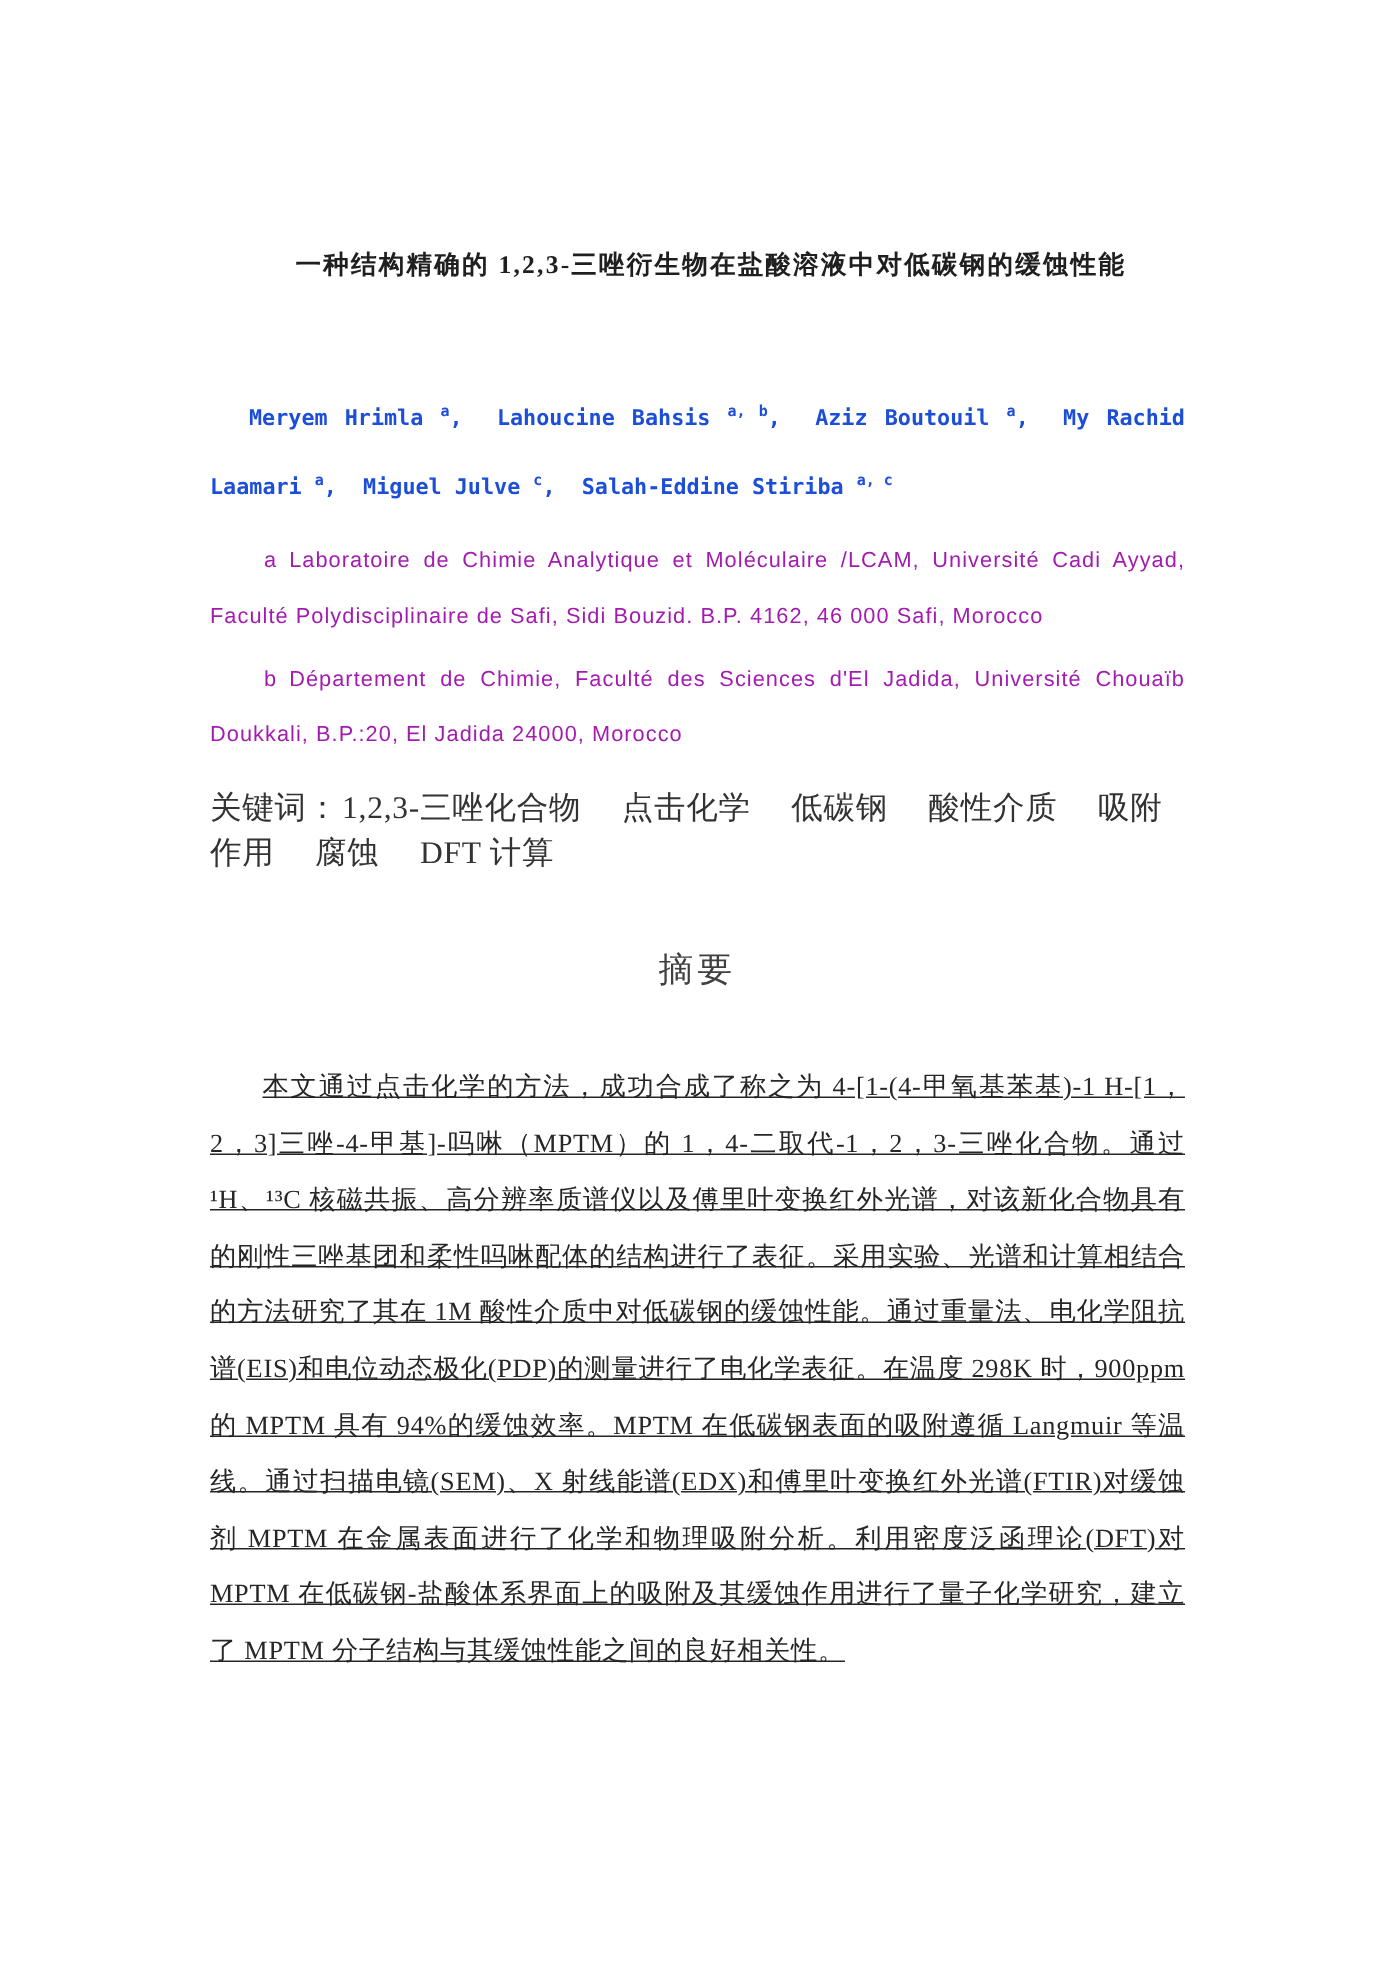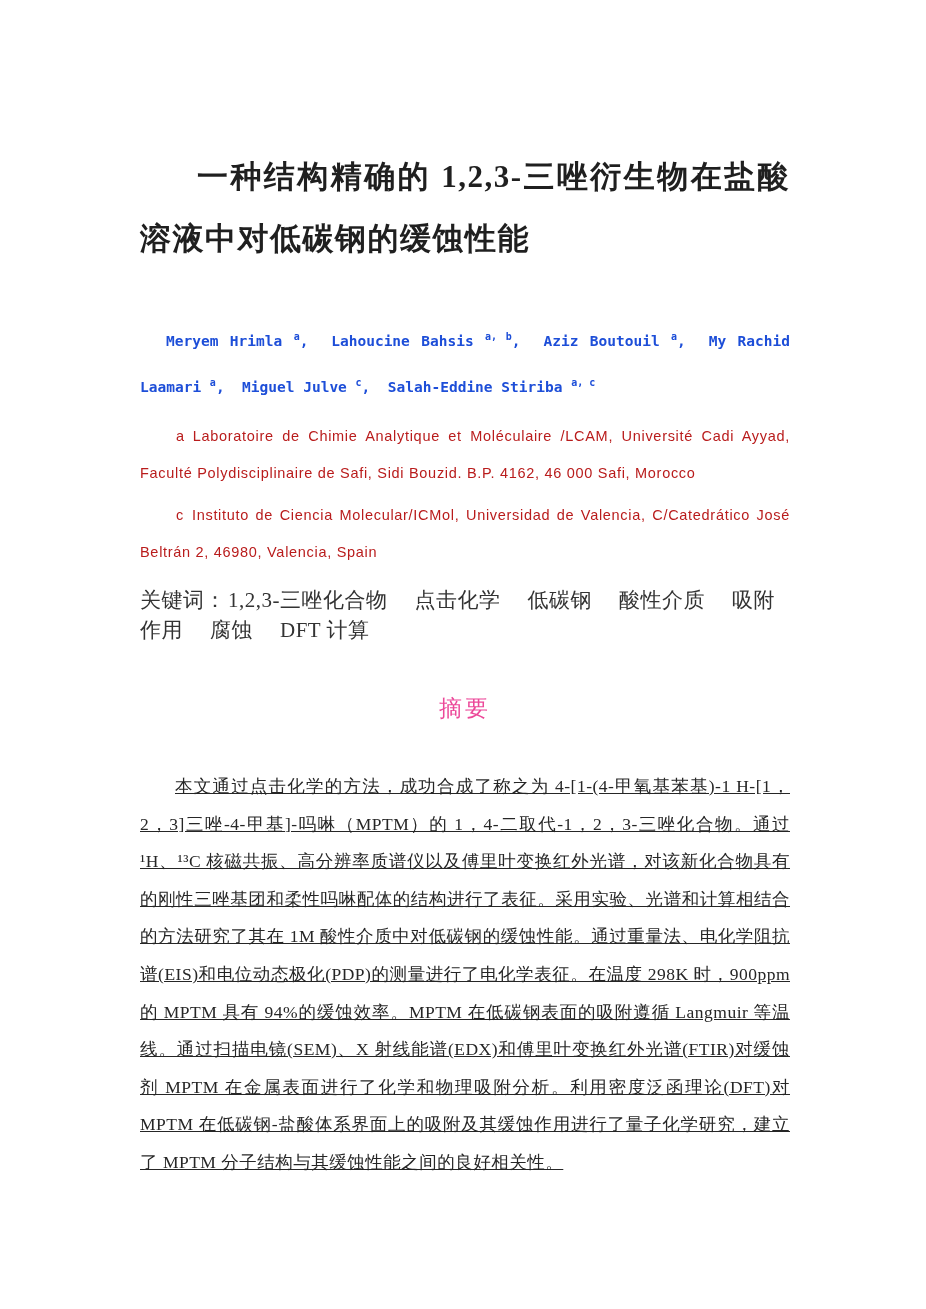--- a/index.html
+++ b/index.html
@@ -9,21 +9,21 @@
   .page {
     width: 926px;
     min-height: 1309px;
     background: #ffffff;
     padding: 146px 136px 60px 140px;
     font-family: "Liberation Serif", serif;
     color: #222222;
   }
 
   .title {
-    font-size: 31px;
+    font-size: 17px;
     font-weight: 700;
     line-height: 62px;
     letter-spacing: 1.5px;
     text-indent: 57px;
     text-align: justify;
     color: #1f1f1f;
     margin-bottom: 48px;
   }
 
   .authors {
@@ -42,21 +42,21 @@
     line-height: 0;
   }
   .author-sep { white-space: pre; }
 
   .affiliations { margin-bottom: 14px; }
   .affiliation {
     font-family: "Liberation Sans", sans-serif;
     font-size: 14.5px;
     line-height: 37px;
     letter-spacing: 0.7px;
-    color: #b91c1c;
+    color: #a21caf;
     text-align: justify;
     text-indent: 36px;
     margin-bottom: 5px;
   }
   .aff-label { margin-right: 8px; }
 
   .keywords {
     font-size: 21px;
     line-height: 30px;
     color: #333333;
@@ -65,21 +65,21 @@
   }
   .kw-label { margin-right: 2px; }
   .kw-item { margin-right: 27px; }
   .kw-item:last-child { margin-right: 0; }
 
   .abstract-heading {
     text-align: center;
     font-size: 23px;
     font-weight: 400;
     letter-spacing: 3px;
-    color: #ec4899;
+    color: #404040;
     margin: 48px 0 44px 0;
   }
 
   .abstract {
     font-size: 17.5px;
     line-height: 37.6px;
     letter-spacing: 0.5px;
     text-align: justify;
     text-indent: 2em;
     color: #262626;
@@ -90,21 +90,21 @@
 <body>
 
 <div class="page">
 
   <h1 class="title">一种结构精确的 1,2,3-三唑衍生物在盐酸溶液中对低碳钢的缓蚀性能</h1>
 
   <p class="authors"><span>Meryem Hrimla <sup>a</sup></span><span class="author-sep">,  </span><span>Lahoucine Bahsis <sup>a, b</sup></span><span class="author-sep">,  </span><span>Aziz Boutouil <sup>a</sup></span><span class="author-sep">,  </span><span>My Rachid Laamari <sup>a</sup></span><span class="author-sep">,  </span><span>Miguel Julve <sup>c</sup></span><span class="author-sep">,  </span><span>Salah-Eddine Stiriba <sup>a, c</sup></span></p>
 
   <div class="affiliations">
       <p class="affiliation"><span class="aff-label">a</span>Laboratoire de Chimie Analytique et Moléculaire /LCAM, Université Cadi Ayyad, Faculté Polydisciplinaire de Safi, Sidi Bouzid. B.P. 4162, 46 000 Safi, Morocco</p>
-      <p class="affiliation"><span class="aff-label">c</span>Instituto de Ciencia Molecular/ICMol, Universidad de Valencia, C/Catedrático José Beltrán 2, 46980, Valencia, Spain</p>
+      <p class="affiliation"><span class="aff-label">b</span>Département de Chimie, Faculté des Sciences d'El Jadida, Université Chouaïb Doukkali, B.P.:20, El Jadida 24000, Morocco</p>
     </div>
 
   <p class="keywords">
     <span class="kw-label">关键词：</span><span><span class="kw-item">1,2,3-三唑化合物</span><span class="kw-item">点击化学</span><span class="kw-item">低碳钢</span><span class="kw-item">酸性介质</span><span class="kw-item">吸附作用</span><span class="kw-item">腐蚀</span><span class="kw-item">DFT 计算</span></span>
   </p>
 
   <h2 class="abstract-heading">摘要</h2>
 
   <p class="abstract">本文通过点击化学的方法，成功合成了称之为 4-[1-(4-甲氧基苯基)-1 H-[1，2，3]三唑-4-甲基]-吗啉（MPTM）的 1，4-二取代-1，2，3-三唑化合物。通过 ¹H、¹³C 核磁共振、高分辨率质谱仪以及傅里叶变换红外光谱，对该新化合物具有的刚性三唑基团和柔性吗啉配体的结构进行了表征。采用实验、光谱和计算相结合的方法研究了其在 1M 酸性介质中对低碳钢的缓蚀性能。通过重量法、电化学阻抗谱(EIS)和电位动态极化(PDP)的测量进行了电化学表征。在温度 298K 时，900ppm 的 MPTM 具有 94%的缓蚀效率。MPTM 在低碳钢表面的吸附遵循 Langmuir 等温线。通过扫描电镜(SEM)、X 射线能谱(EDX)和傅里叶变换红外光谱(FTIR)对缓蚀剂 MPTM 在金属表面进行了化学和物理吸附分析。利用密度泛函理论(DFT)对 MPTM 在低碳钢-盐酸体系界面上的吸附及其缓蚀作用进行了量子化学研究，建立了 MPTM 分子结构与其缓蚀性能之间的良好相关性。</p>
 

